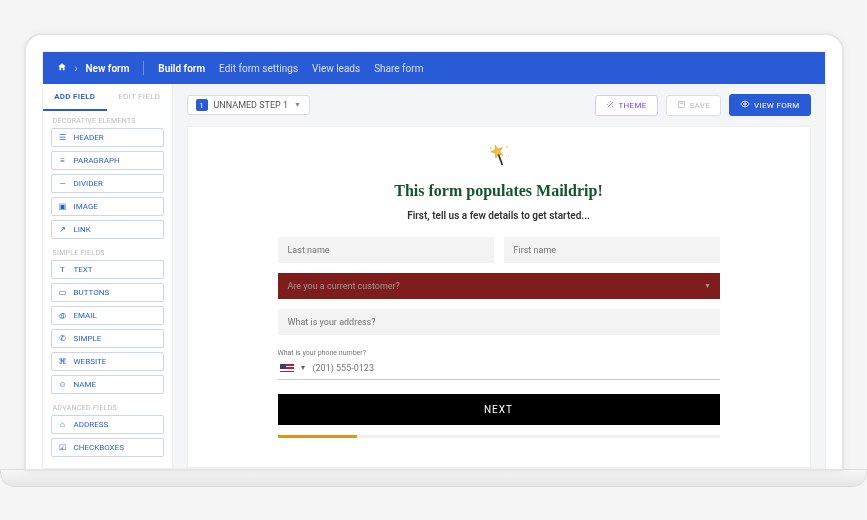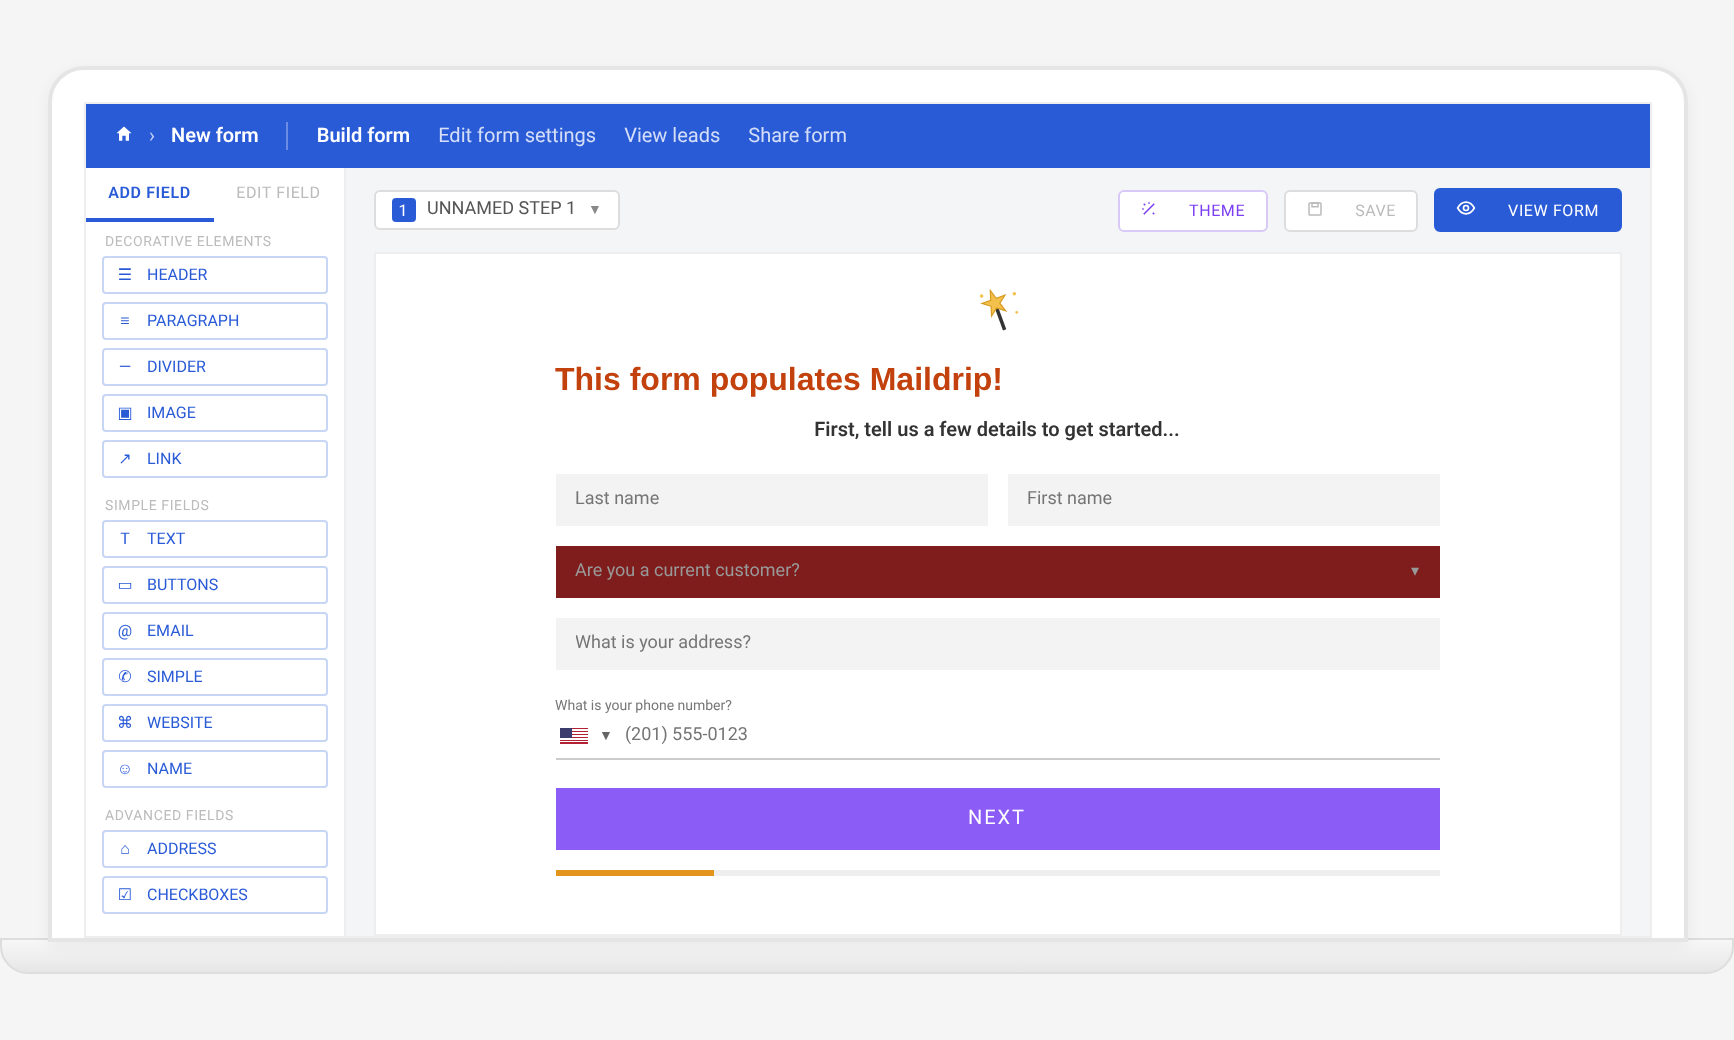--- a/index.html
+++ b/index.html
@@ -20,38 +20,38 @@
   .tabs div.active { color:#2a5bd7; border-bottom:2px solid #2a5bd7; font-weight:600;}
   .group-label { font-size:7px; color:#bbb; padding:6px 10px 3px; letter-spacing:0.3px;}
   .field-list { padding: 0 8px;}
   .field-item { border:1px solid #c7d6f5; color:#2a5bd7; padding:4px 6px; margin-bottom:4px; border-radius:2px; display:flex; align-items:center; gap:6px; cursor:pointer; font-size:8px;}
   .field-item .ico { width:10px; display:inline-flex; justify-content:center; color:#2a5bd7; font-size:8px;}
   .main { flex:1; background:#f4f5f7; display:flex; flex-direction:column;}
   .toolbar { display:flex; align-items:center; padding:10px 14px; gap:8px;}
   .step-chip { background:#fff; border:1px solid #ddd; border-radius:3px; padding:3px 8px; font-size:9px; color:#555; display:flex; align-items:center; gap:6px; cursor:pointer;}
   .step-chip .badge { background:#2a5bd7; color:#fff; width:12px; height:12px; border-radius:2px; display:flex; align-items:center; justify-content:center; font-size:8px;}
   .spacer { flex:1;}
-  .btn { border:1px solid #ddd; background:#fff; padding:4px 10px; font-size:8px; border-radius:3px; display:flex; align-items:center; gap:16px; cursor:pointer; letter-spacing:0.3px;}
+  .btn { border:1px solid #ddd; background:#fff; padding:4px 10px; font-size:8px; border-radius:3px; display:flex; align-items:center; gap:4px; cursor:pointer; letter-spacing:0.3px;}
   .btn.theme { color:#7a3ff0; border-color:#d8c9f7;}
   .btn.save { color:#bbb;}
   .btn.view { background:#2a5bd7; color:#fff; border-color:#2a5bd7;}
   .canvas { flex:1; margin: 0 14px 0 14px; background:#fff; border:1px solid #eee; overflow:auto; padding: 14px 90px 0;}
   .wand { text-align:center; font-size:20px;}
-  h2.title { text-align:left; color:#c2410c; font-family: Liberation Sans, sans-serif; font-weight:600; font-size:16px; margin:8px 0 10px;}
+  h2.title { text-align:center; color:#14532d; font-family: Liberation Serif, serif; font-weight:600; font-size:16px; margin:8px 0 10px;}
   .subtitle { text-align:center; font-size:10px; color:#333; font-weight:600; margin-bottom:16px;}
   .row { display:flex; gap:10px; margin-bottom:10px;}
   .inp { flex:1; background:#f3f3f3; border:none; padding:8px 10px; font-size:9px; color:#999; outline:none;}
   .sel { position:relative; width:100%; background:#7f1d1d; padding:8px 10px; font-size:9px; color:#999; margin-bottom:10px; cursor:pointer;}
   .sel::after { content:"▾"; position:absolute; right:10px; color:#999; font-size:8px;}
   .phone-lbl { font-size:7px; color:#777; margin-bottom:2px;}
   .phone-box { display:flex; align-items:center; gap:6px; border-bottom:1px solid #ccc; padding:4px 2px 6px; margin-bottom:14px;}
   .flag { width:14px; height:9px; background: linear-gradient(to bottom, #b22234 0 8%, #fff 8% 16%, #b22234 16% 24%, #fff 24% 32%, #b22234 32% 40%, #fff 40% 48%, #b22234 48% 56%, #fff 56% 64%, #b22234 64% 72%, #fff 72% 80%, #b22234 80% 88%, #fff 88% 100%); position:relative;}
   .flag::before { content:""; position:absolute; left:0; top:0; width:6px; height:5px; background:#3c3b6e;}
   .phone-inp { border:none; outline:none; font-size:9px; color:#999; flex:1; background:transparent;}
-  .next-btn { width:100%; background:#8b5cf6; color:#fff; border:none; padding:10px; font-size:10px; letter-spacing:1px; cursor:pointer; margin-bottom:10px;}
+  .next-btn { width:100%; background:#000000; color:#fff; border:none; padding:10px; font-size:10px; letter-spacing:1px; cursor:pointer; margin-bottom:10px;}
   .progress { height:3px; background:#eee; position:relative;}
   .progress::before { content:""; position:absolute; left:0; top:0; height:100%; width:18%; background:#e2941c;}
   svg { overflow:visible;}
 </style>
 </head>
 <body>
 
 <div class="wrap">
 <div class="laptop">
 <div class="screen">

